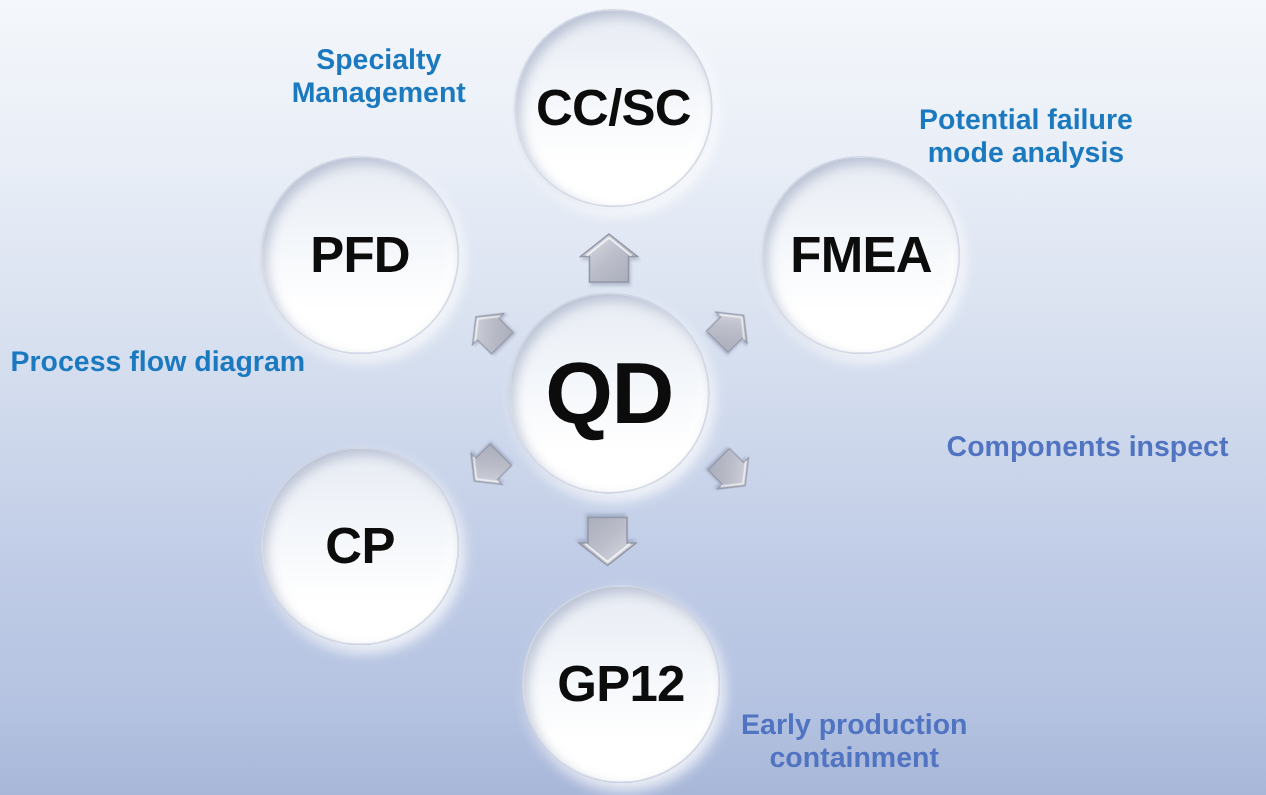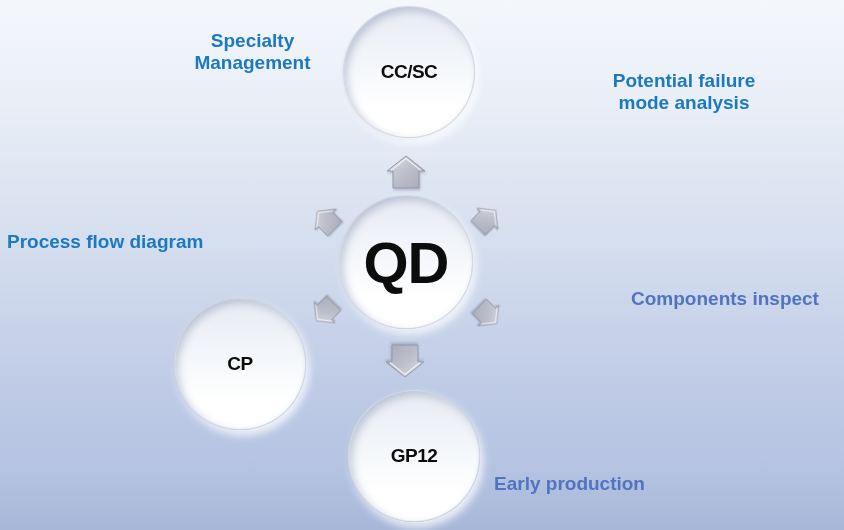--- a/index.html
+++ b/index.html
@@ -18,21 +18,21 @@
     background:linear-gradient(180deg,#e7ebf3 0%,#f3f6fa 42%,#ffffff 78%);
     border:1px solid rgba(195,203,220,.7);
     box-shadow:
       inset 3px 4px 8px rgba(120,134,166,.42),
       inset -3px -5px 9px rgba(255,255,255,.95),
       3px 5px 9px rgba(255,255,255,.85),
       0 2px 3px rgba(130,145,180,.30);
     box-sizing:border-box;
   }
   .node span{
-    color:#0c0c0c;font-weight:700;font-size:19px;letter-spacing:-.5px;
+    color:#0c0c0c;font-weight:700;font-size:34px;letter-spacing:-.5px;
   }
   .node.center{width:134px;height:134px;}
   .node.center span{font-size:58px;letter-spacing:-1px;}
   #node-ccsc  {left:343px;top:6px;}
   #node-pfd   {left:174px;top:104px;}
   #node-fmea  {left:508px;top:104px;}
   #node-qd    {left:339px;top:195px;}
   #node-cp    {left:174px;top:298px;}
   #node-ptpsip{left:508px;top:298px;}
   #node-gp12  {left:348px;top:390px;}
@@ -99,20 +99,26 @@
     <path d="M20 3.5 L35 15.5 M20 3.5 L5 15.5" fill="none" stroke="rgba(255,255,255,.7)" stroke-width="1.4"></path>
   </svg>
   <svg class="arrow" id="arrow-down" viewBox="0 0 40 34">
     <path d="M20 1 L39 16 L33 16 L33 33 L7 33 L7 16 L1 16 Z" fill="url(#agrad)" stroke="#9397a6" stroke-width="1"></path>
     <path d="M20 3.5 L35 15.5 M20 3.5 L5 15.5" fill="none" stroke="rgba(255,255,255,.7)" stroke-width="1.4"></path>
   </svg>
 
   <div class="node" id="node-ccsc">
     <span>CC/SC</span>
   </div>
+  <div class="node" id="node-pfd">
+    <span>PFD</span>
+  </div>
+  <div class="node" id="node-fmea">
+    <span>FMEA</span>
+  </div>
   <div class="node center" id="node-qd">
     <span>QD</span>
   </div>
   <div class="node" id="node-cp">
     <span>CP</span>
   </div>
   <div class="node" id="node-gp12">
     <span>GP12</span>
   </div>
 
@@ -125,15 +131,16 @@
     <span>mode analysis</span>
   </div>
   <div class="ann strong" id="ann-process">
     <span>Process flow diagram</span>
   </div>
   <div class="ann muted" id="ann-components">
     <span>Components inspect</span>
   </div>
   <div class="ann muted" id="ann-early">
     <span>Early production</span>
+    <span>containment</span>
   </div>
 
 </div>
 
 </body></html>

